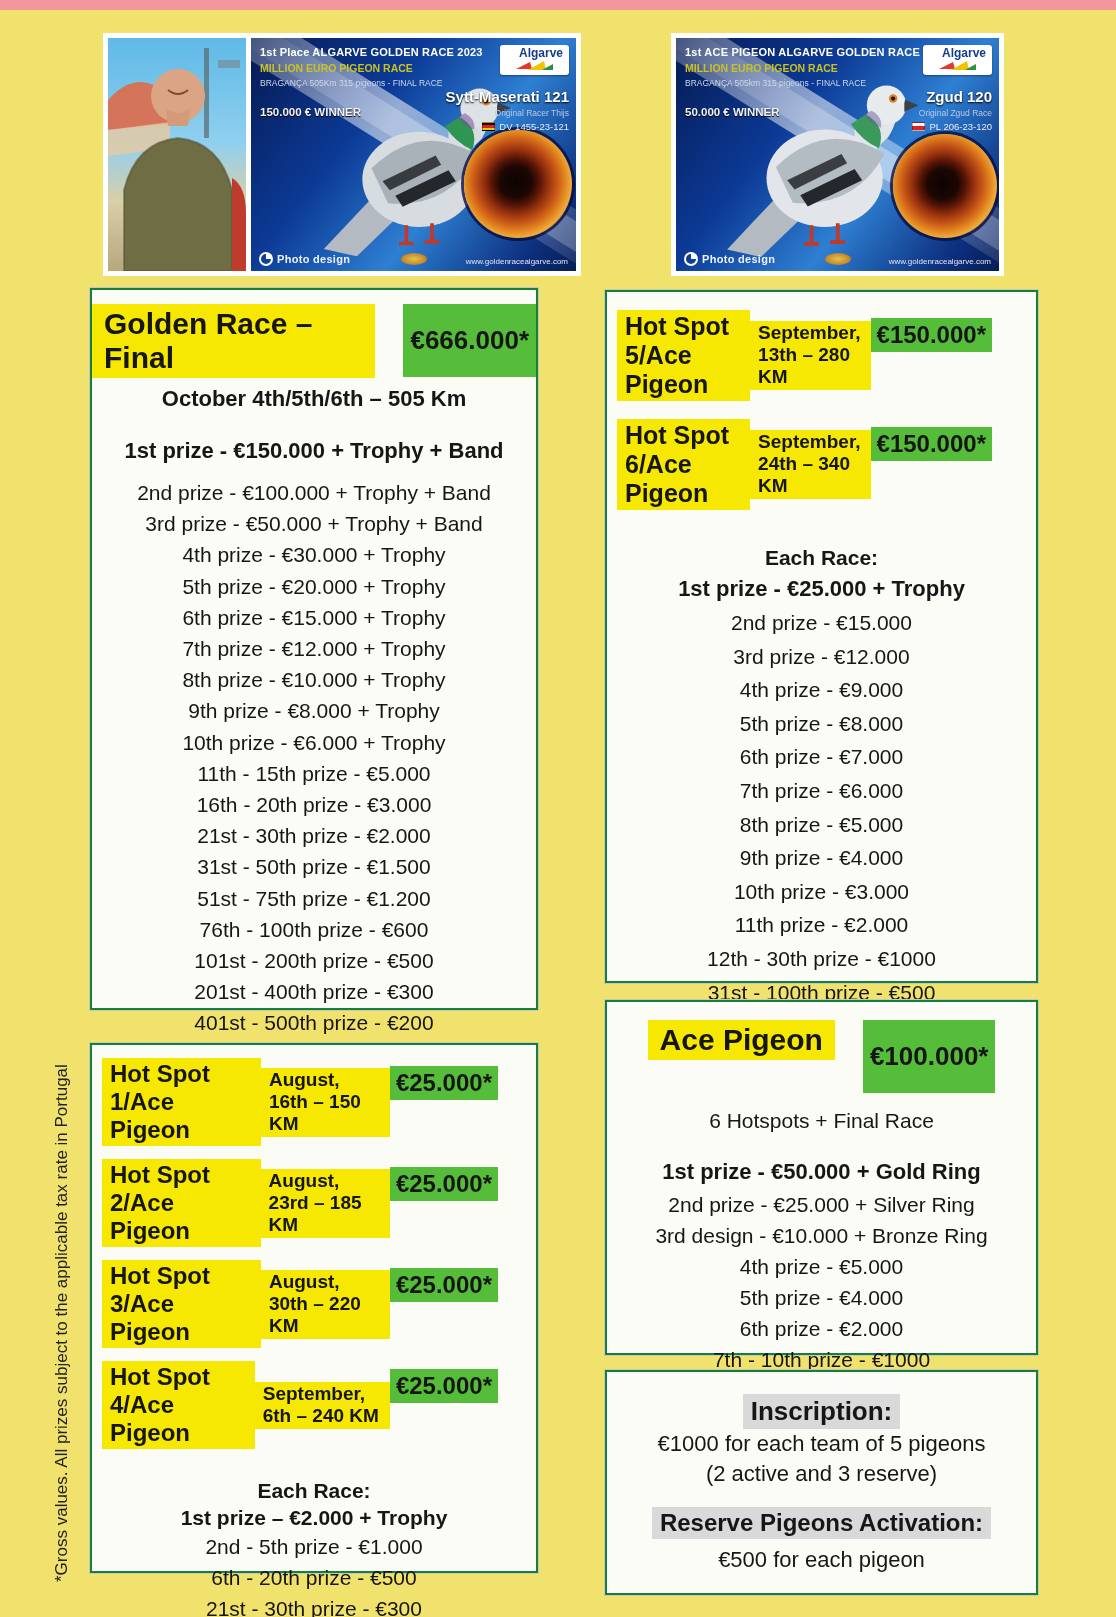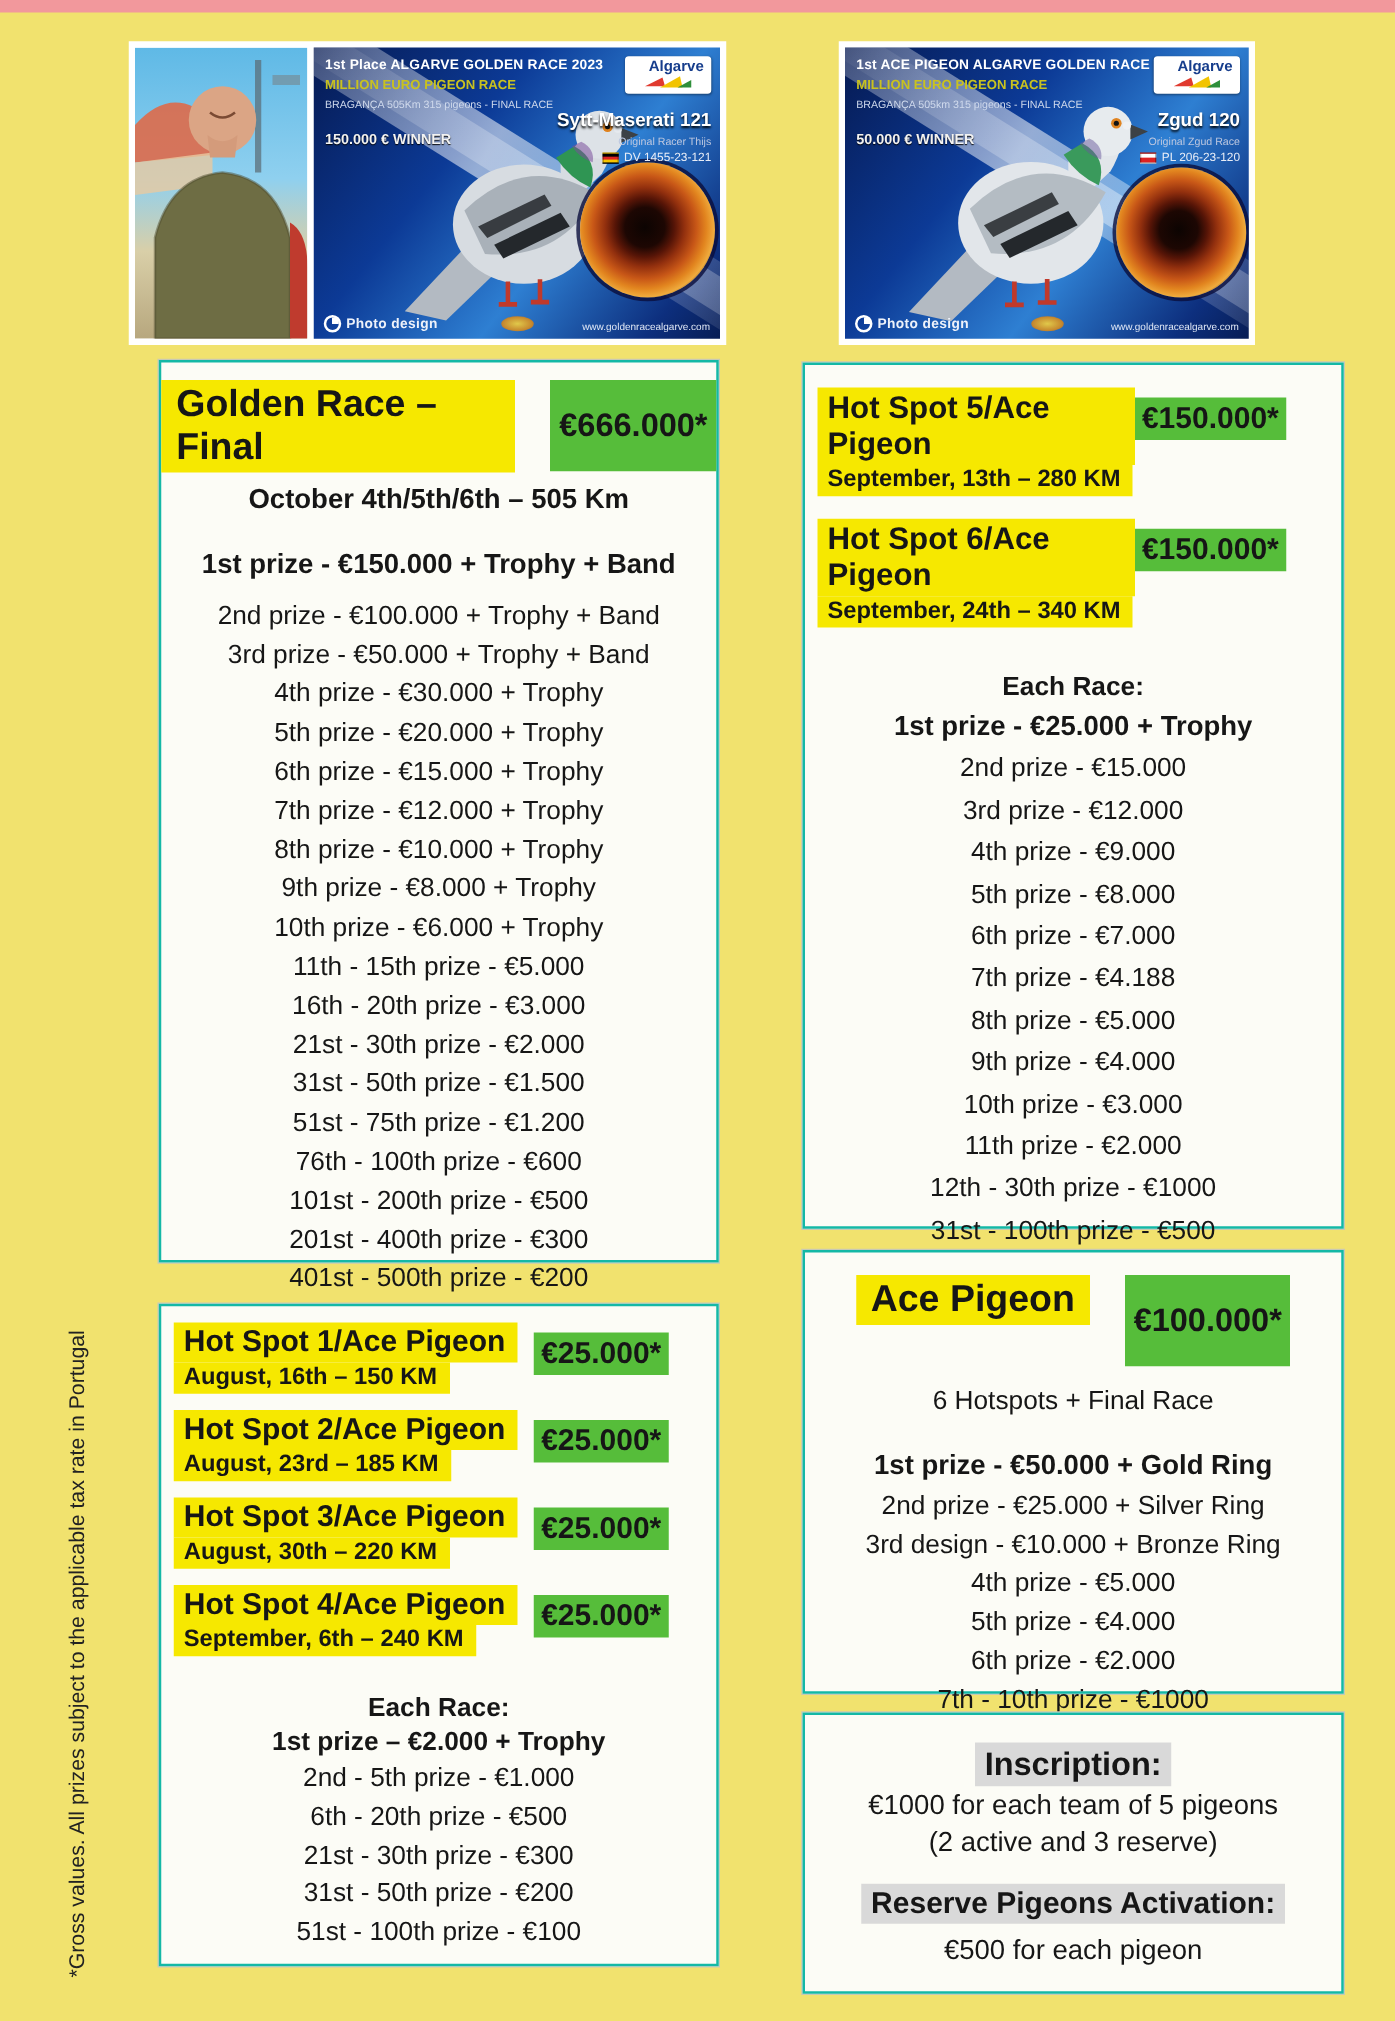--- a/index.html
+++ b/index.html
@@ -42,21 +42,21 @@
   .card-bottom{position:absolute;left:8px;right:8px;bottom:5px;z-index:6;display:flex;justify-content:space-between;align-items:flex-end;}
   .pd-wrap{display:flex;align-items:center;gap:4px;}
   .pd-circle{width:14px;height:14px;border-radius:50%;border:2px solid #ffffff;box-sizing:border-box;background:conic-gradient(#fff 0 90deg,transparent 90deg 360deg);}
   .pd-text{font-size:11px;color:#eef2fa;font-weight:bold;letter-spacing:.3px;}
   .site-text{font-size:8px;color:#dfe7f5;padding-left:24px;}
   .gold-emblem{position:absolute;bottom:6px;left:46%;z-index:6;width:26px;height:12px;border-radius:50%;
     background:radial-gradient(ellipse at 50% 50%, #f5d23c 0%, #d98f1f 60%, #a5541a 100%);opacity:.9;}
   .pigeon-svg{position:absolute;z-index:3;}
 
   
-  .panel{position:absolute;background:#fcfcf6;border:2px solid #14b8a6;box-sizing:border-box;box-shadow:0 0 0 1px #c9c9b4;margin-left:37px;}
+  .panel{position:absolute;background:#fcfcf6;border:2px solid #15803d;box-sizing:border-box;box-shadow:0 0 0 1px #c9c9b4;}
   #panel-golden{left:90px;top:288px;width:448px;height:722px;}
   #panel-hs14{left:90px;top:1043px;width:448px;height:530px;}
   #panel-hs56{left:605px;top:290px;width:433px;height:693px;}
   #panel-ace{left:605px;top:1000px;width:433px;height:355px;}
   #panel-inscription{left:605px;top:1370px;width:433px;height:225px;}
 
   .hl-yellow{background:#f6e800;}
   .hl-green{background:#56bd3a;}
   .hl-gray{background:#d9d9d9;}
 
@@ -64,21 +64,21 @@
   .big-title{font-size:30px;font-weight:bold;padding:3px 12px;}
   .big-amount{font-size:26px;font-weight:bold;padding:21px 7px;}
   .date-line{text-align:center;font-size:22px;font-weight:bold;margin-top:8px;}
   .first-prize{text-align:center;font-size:22px;font-weight:bold;}
   .prize-list{display:flex;flex-direction:column;align-items:center;}
   .prize-line{font-size:21px;text-align:center;}
   #panel-golden .prize-line{line-height:31.2px;}
   #panel-golden .first-prize{margin-top:26px;margin-bottom:13px;}
 
   .hs-row{display:flex;justify-content:space-between;align-items:flex-start;padding:0 44px 0 10px;}
-  .hs-titles{display:flex;flex-direction:column;align-items:flex-start;}
+  .hs-titles{display:flex;flex-direction:row;align-items:center;}
   .hs-title{font-size:25px;font-weight:bold;padding:2px 10px 2px 8px;}
   .hs-date{font-size:19px;font-weight:bold;padding:1px 10px 2px 8px;}
   .hs-amount{font-size:24px;font-weight:bold;padding:3px 6px;margin-top:8px;}
   .each-race{text-align:center;font-size:21px;font-weight:bold;}
 
   #panel-hs56 .hs-row{margin-top:18px;}
   #panel-hs56 .each-race{margin-top:36px;}
   #panel-hs56 .first-prize{font-size:22px;margin-top:6px;margin-bottom:4px;}
   #panel-hs56 .prize-line{line-height:33.6px;}
 
@@ -286,21 +286,21 @@
       <span class="hs-amount hl-green">€150.000*</span>
     </div>
     <div class="each-race">Each Race:</div>
     <div class="first-prize">1st prize - €25.000 + Trophy</div>
     <div class="prize-list">
       <div class="prize-line">2nd prize - €15.000</div>
       <div class="prize-line">3rd prize - €12.000</div>
       <div class="prize-line">4th prize - €9.000</div>
       <div class="prize-line">5th prize - €8.000</div>
       <div class="prize-line">6th prize - €7.000</div>
-      <div class="prize-line">7th prize - €4.188</div>
+      <div class="prize-line">7th prize - €6.000</div>
       <div class="prize-line">8th prize - €5.000</div>
       <div class="prize-line">9th prize - €4.000</div>
       <div class="prize-line">10th prize - €3.000</div>
       <div class="prize-line">11th prize - €2.000</div>
       <div class="prize-line">12th - 30th prize - €1000</div>
       <div class="prize-line">31st - 100th prize - €500</div>
     </div>
   </div>
 
   <div id="panel-hs14" class="panel">

